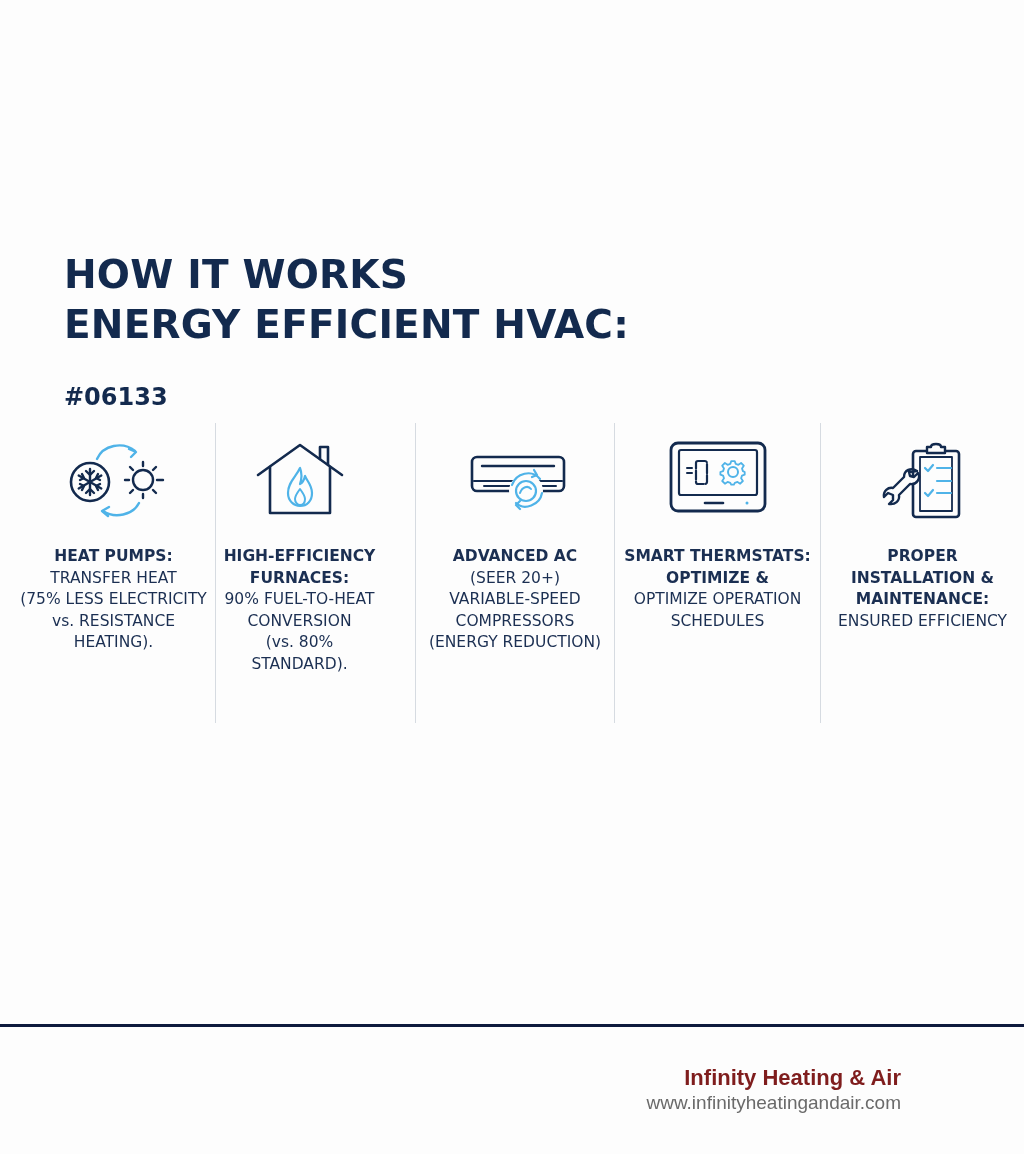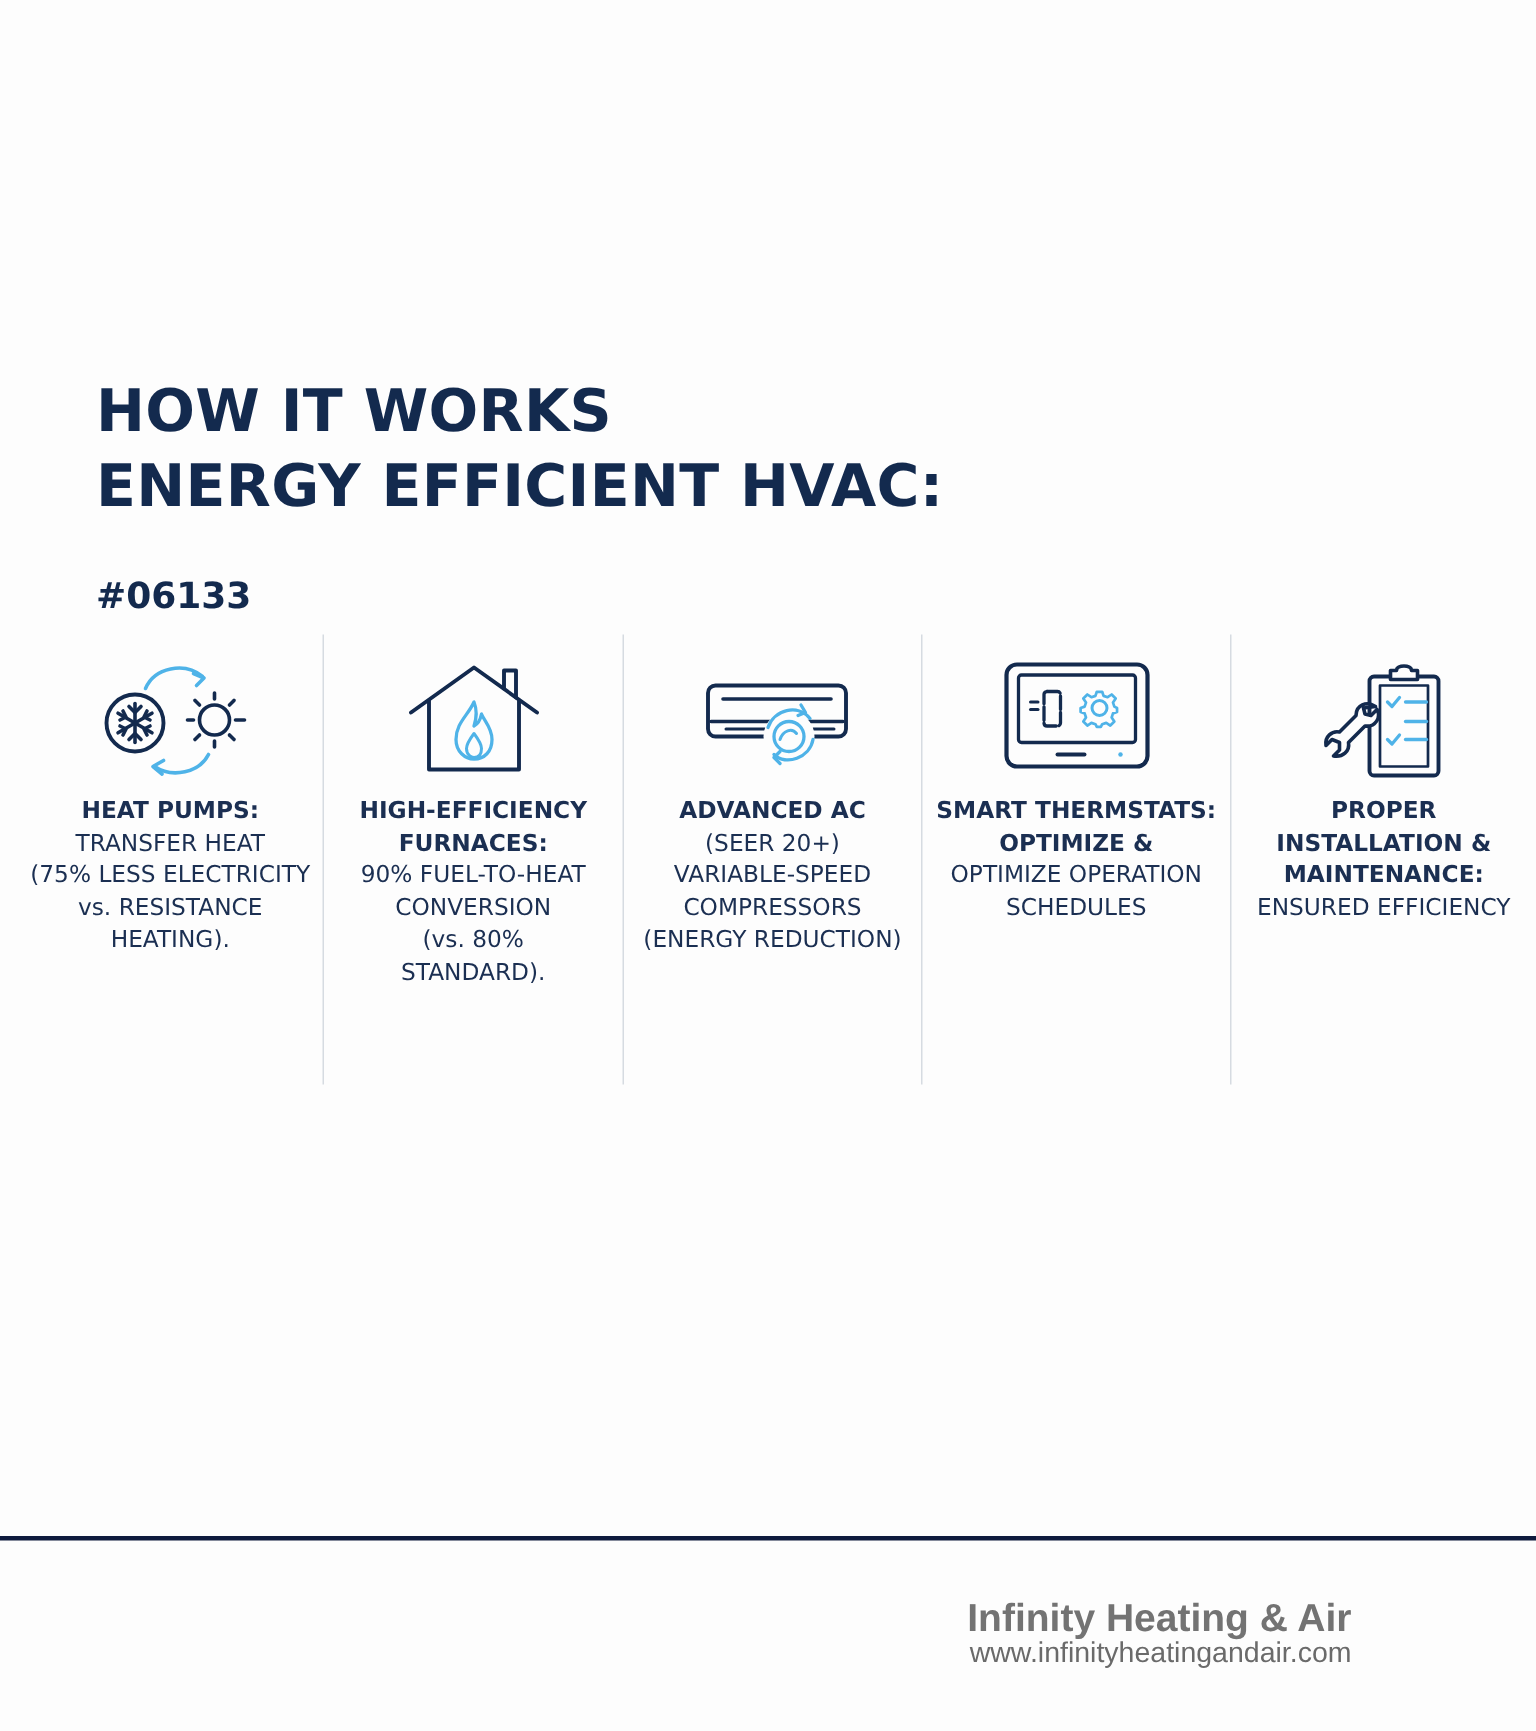--- a/index.html
+++ b/index.html
@@ -33,39 +33,40 @@
     }
     .col {
       position: absolute; top: 430px;
       text-align: center;
     }
     .icon-wrap {
       height: 100px; display: flex; align-items: center; justify-content: center;
     }
     .icon-wrap svg { display: block; }
     .col-text {
+      margin-top: 16px;
       font-family: "DejaVu Sans", sans-serif;
       font-size: 15.5px;
       line-height: 21.5px;
       color: #1b2f52;
     }
     .col-text .head { font-weight: bold; display: block; }
     .col-text .body { display: block; }
     .col-text .line { display: block; white-space: nowrap; }
     .bottom-rule {
       position: absolute; left: 0; top: 1024px; width: 1024px; height: 3px;
       background: #0e1a3d;
     }
     .brand {
       position: absolute; right: 123px; top: 1064px; text-align: right;
     }
     .brand-name {
       display: block;
       font-family: "Liberation Sans", sans-serif;
-      font-weight: bold; font-size: 26px; color: #737373;
+      font-weight: bold; font-size: 22px; color: #7f1d1d;
       line-height: 28px;
     }
     .brand-url {
       display: block;
       font-family: "Liberation Sans", sans-serif;
       font-size: 19px; color: #6a6a6a;
       line-height: 22px;
     }
   </style>
 </head>
@@ -126,21 +127,21 @@
       </span>
       <span class="body">
         <span class="line">TRANSFER HEAT</span>
         <span class="line">(75% LESS ELECTRICITY</span>
         <span class="line">vs. RESISTANCE</span>
         <span class="line">HEATING).</span>
       </span>
     </div>
   </div>
 
-  <div class="col" style="left:216px; width:199px;text-align:center;">
+  <div class="col" style="left:200px; width:199px;text-align:center;">
     <div class="icon-wrap">
       <svg width="100" height="90" viewBox="0 0 100 90" fill="none" stroke-linecap="round" stroke-linejoin="round">
         <path d="M8 40 L50 10 L92 40" stroke="#132a4e" stroke-width="2.6"></path>
         <path d="M20 32 L20 78 L80 78 L80 32" stroke="#132a4e" stroke-width="2.6"></path>
         <path d="M70 24 L70 12 L78 12 L78 30" stroke="#132a4e" stroke-width="2.6"></path>
         <path d="M50 33 C46 42, 38 47, 38 58 C38 66, 44 71, 50 71 C57 71, 62 66, 62 58 C62 50, 57 46, 55 41 C54 46, 52 48, 50 49 C52 43, 52 38, 50 33 Z" stroke="#4fb3e8" stroke-width="2.2"></path>
         <path d="M50 54 C47 58, 45 61, 45 64 C45 68, 48 70, 50 70 C53 70, 55 68, 55 64 C55 61, 53 58, 50 54 Z" stroke="#4fb3e8" stroke-width="2"></path>
       </svg>
     </div>
     <div class="col-text">

